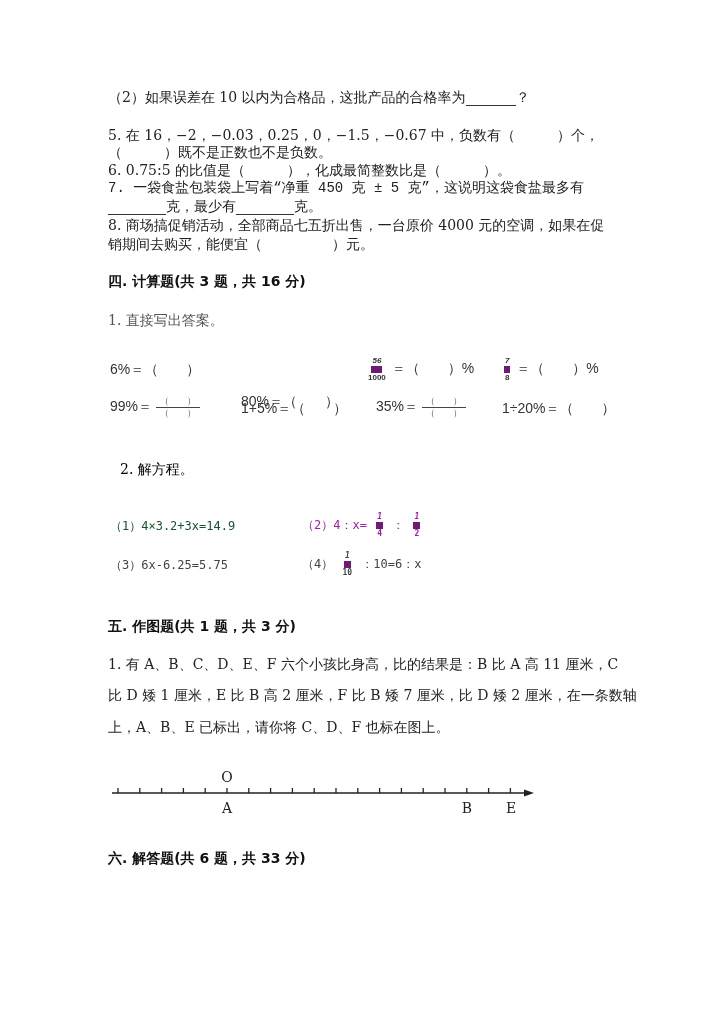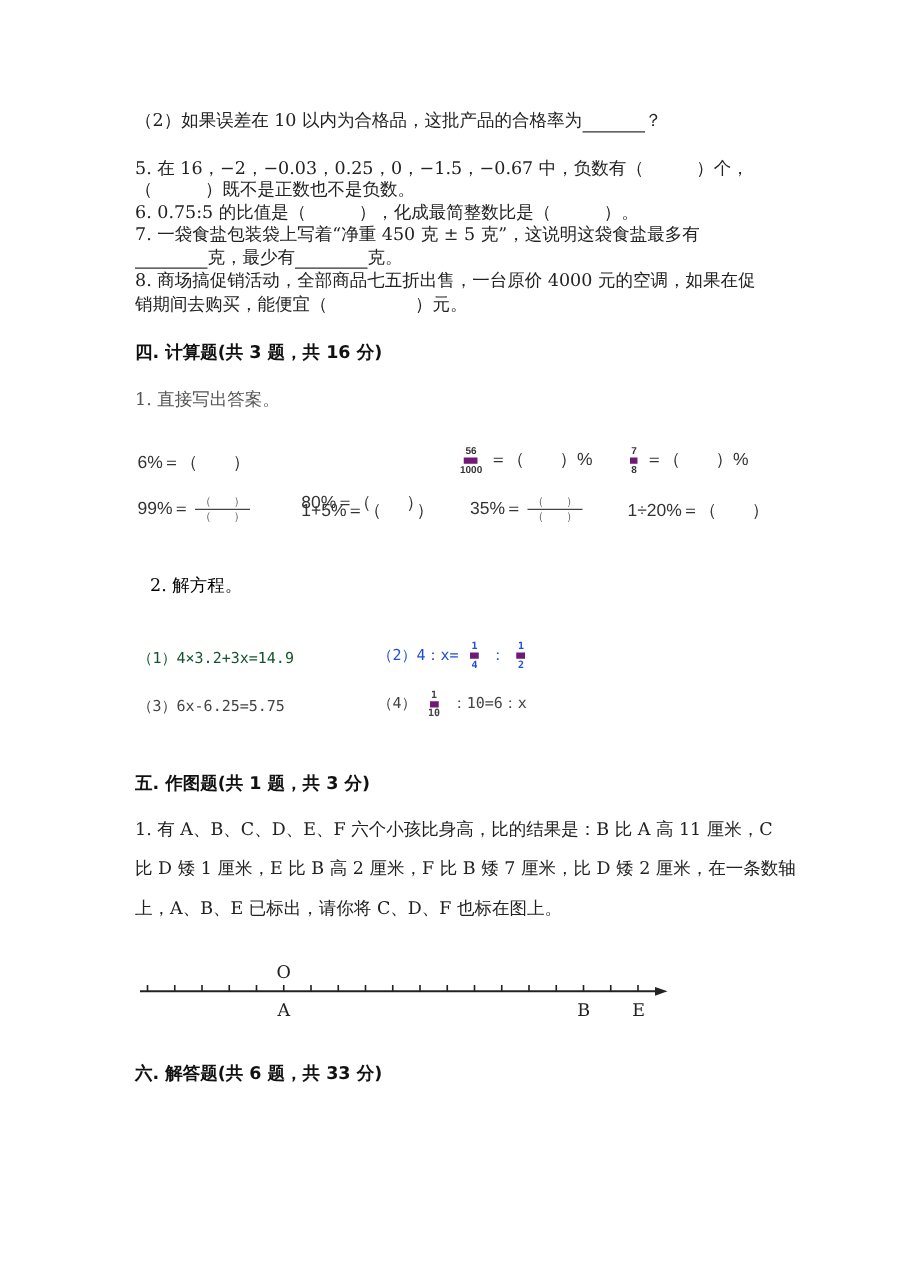--- a/index.html
+++ b/index.html
@@ -3,38 +3,38 @@
 <meta charset="utf-8">
 <style>
   html, body { margin:0; padding:0; background:#ffffff; }
   body { width:720px; height:1018px; position:relative; overflow:hidden;
          font-family:"DejaVu Serif","Liberation Serif",serif; color:#222; }
   .abs { position:absolute; white-space:nowrap; }
   .txt { font-size:14px; line-height:18px; }
   .heading { font-family:"DejaVu Sans","Liberation Sans",sans-serif; font-weight:bold; font-size:14px; color:#111; }
   .sans { font-family:"Liberation Sans","DejaVu Sans",sans-serif; font-size:14px; color:#333; }
   .frac { display:inline-flex; flex-direction:column; align-items:center; vertical-align:middle; font-size:8px; font-weight:bold; line-height:10px; margin:0 2px; }
-  .frac .num { padding:0 1px; border-bottom:5px solid #701a75; }
+  .frac .num { padding:0 1px; border-bottom:7px solid #701a75;font-style:italic; }
   .frac-blank { display:inline-flex; flex-direction:column; vertical-align:middle; font-size:9px; line-height:11px; color:#555; }
   .frac-blank .num { border-bottom:1px solid #444; padding:0 4px; width:36px; display:flex; justify-content:space-between; }
   .frac-blank .den { padding:0 4px; width:36px; display:flex; justify-content:space-between; }
   .blank-line { display:inline-block; border-bottom:1px solid #333; vertical-align:bottom; height:14px; }
   svg text { font-family:"DejaVu Serif","Liberation Serif",serif; }
 </style>
 </head>
 <body>
 
 <div class="abs txt" style="left:108px;top:88px;">
   <span>（2）如果误差在 10 以内为合格品，这批产品的合格率为</span><span class="blank-line" style="width:50px;"></span><span>？</span>
 </div>
 
 <div class="abs txt" style="left:108px;top:126px;">5. 在 16，−2，−0.03，0.25，0，−1.5，−0.67 中，负数有（　　　）个，</div>
 <div class="abs txt" style="left:108px;top:143px;">（　　　）既不是正数也不是负数。</div>
 <div class="abs txt" style="left:108px;top:161px;">6. 0.75:5 的比值是（　　　），化成最简整数比是（　　　）。</div>
-<div class="abs txt" style="left:108px;top:179px;">7. 一袋食盐包装袋上写着“净重 450 克 ± 5 克”，这说明这袋食盐最多有</div>
+<div class="abs txt" style="left:108px;top:179px;font-family:Liberation Mono, monospace;">7. 一袋食盐包装袋上写着“净重 450 克 ± 5 克”，这说明这袋食盐最多有</div>
 <div class="abs txt" style="left:108px;top:197px;">
   <span class="blank-line" style="width:58px;"></span><span>克，最少有</span><span class="blank-line" style="width:58px;"></span><span>克。</span>
 </div>
 <div class="abs txt" style="left:108px;top:216px;">8. 商场搞促销活动，全部商品七五折出售，一台原价 4000 元的空调，如果在促</div>
 <div class="abs txt" style="left:108px;top:235px;">销期间去购买，能便宜（　　　　　）元。</div>
 
 <div class="abs heading" style="left:108px;top:273px;">四. 计算题(共 3 题，共 16 分)</div>
 <div class="abs txt" style="left:108px;top:311px;color:#555;">1. 直接写出答案。</div>
 
 <div class="abs sans" style="left:110px;top:361px;">6%＝（　　）</div>
@@ -67,21 +67,21 @@
   <span class="frac-blank">
       <span class="num">（　　）</span>
       <span class="den">（　　）</span>
     </span>
 </div>
 <div class="abs sans" style="left:502px;top:400px;">1÷20%＝（　　）</div>
 
 <div class="abs txt" style="left:120px;top:460px;color:#000000;">2. 解方程。</div>
 
 <div class="abs txt" style="left:110px;top:517px;color:#14532d;font-family:'DejaVu Sans Mono','Liberation Mono',monospace;font-size:12px;">（1）4×3.2+3x=14.9</div>
-<div class="abs txt" style="left:302px;top:512px;color:#1d4ed8;font-family:'DejaVu Sans Mono','Liberation Mono',monospace;font-size:12px;">
+<div class="abs txt" style="left:302px;top:512px;color:#a21caf;font-family:'DejaVu Sans Mono','Liberation Mono',monospace;font-size:12px;">
   <span>（2）4：x=</span>
   <span class="frac">
       <span class="num">1</span>
       <span>4</span>
     </span>
   <span>：</span>
   <span class="frac">
       <span class="num">1</span>
       <span>2</span>
     </span>

